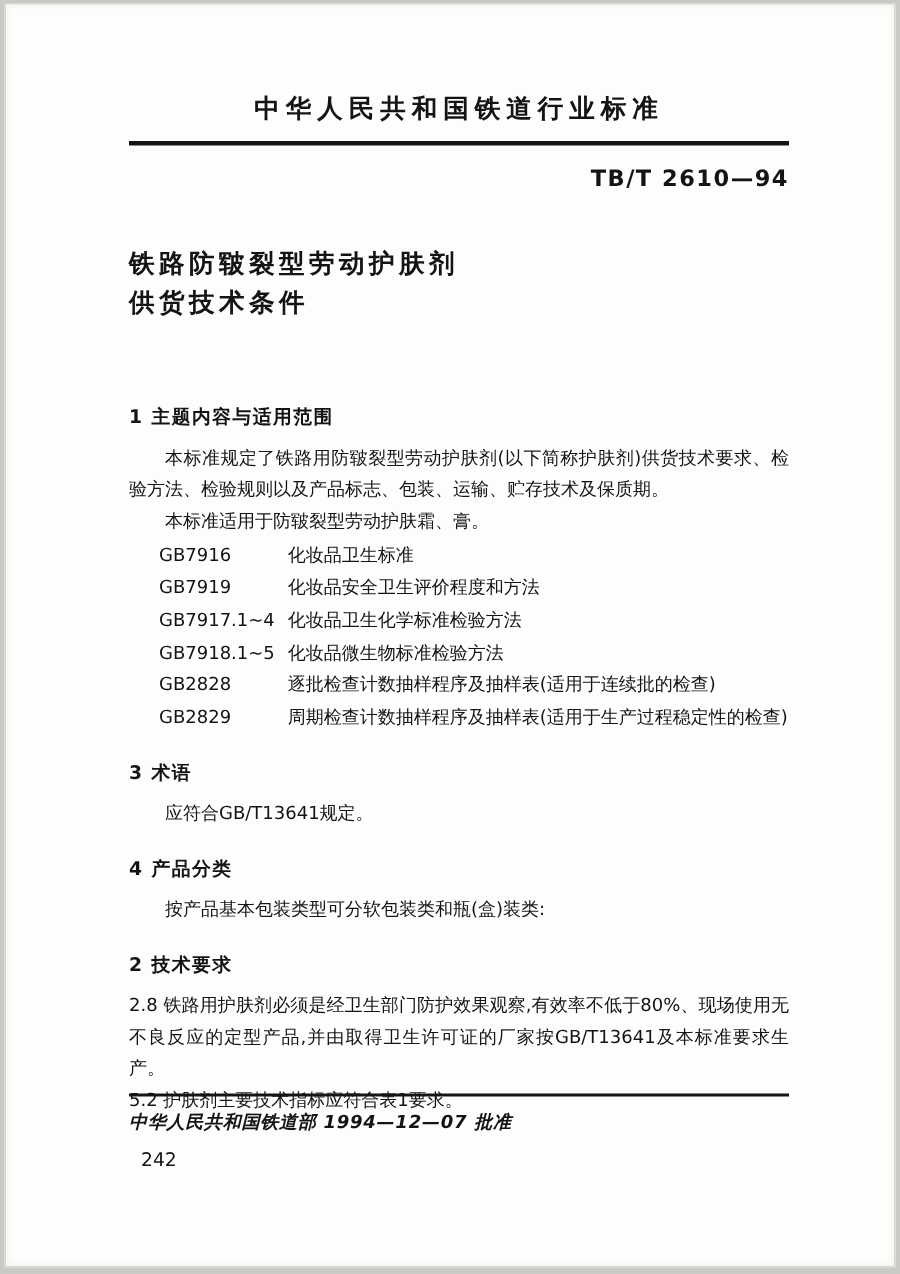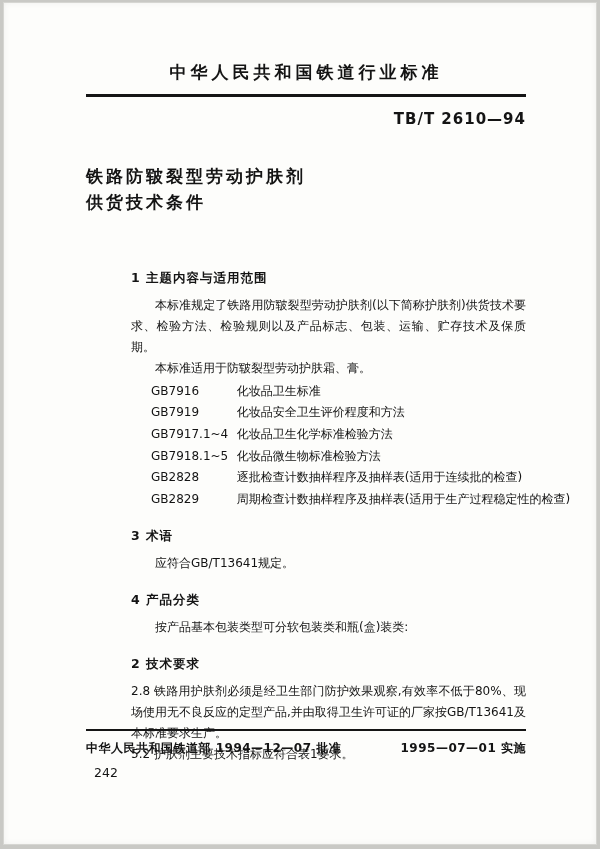--- a/index.html
+++ b/index.html
@@ -48,21 +48,20 @@
     font-weight: bold;
     font-size: 17px;
     letter-spacing: 3px;
     margin-top: 36px;
     line-height: 1.5;
   }
   .body-text {
     margin-top: 52px;
     font-size: 12px;
     line-height: 1.75;
-    margin-left: 45px;
   }
   .sec-heading {
     font-weight: bold;
     font-size: 12.5px;
     margin: 15px 0 6px 0;
     letter-spacing: 1px;
   }
   .para { text-align: justify; }
   .para.indent { text-indent: 2em; }
   .ref-list { margin-top: 2px; }
@@ -81,24 +80,24 @@
     left: 82px; top: 726px;
     width: 440px;
     font-size: 12px;
   }
   .footer-rule {
     height: 2px;
     background: #151515;
   }
   .footer-line {
     display: flex;
-    justify-content: space-between;
     margin-top: 9px;
     font-weight: bold;
     letter-spacing: 0.5px;
+    font-style: italic;
   }
   .page-number {
     margin-top: 8px;
     padding-left: 8px;
     font-size: 12.5px;
   }
 </style>
 </head>
 <body>
 
@@ -167,17 +166,16 @@
         <p class="para">5.2 护肤剂主要技术指标应符合表1要求。</p>
       </div>
 
     </div>
   </div>
 
   <div class="footer">
     <div class="footer-rule"></div>
     <div class="footer-line">
       <span>中华人民共和国铁道部 1994—12—07 批准</span>
-      <span>1995—07—01 实施</span>
     </div>
     <div class="page-number">242</div>
   </div>
 </div>
 
 </body></html>

